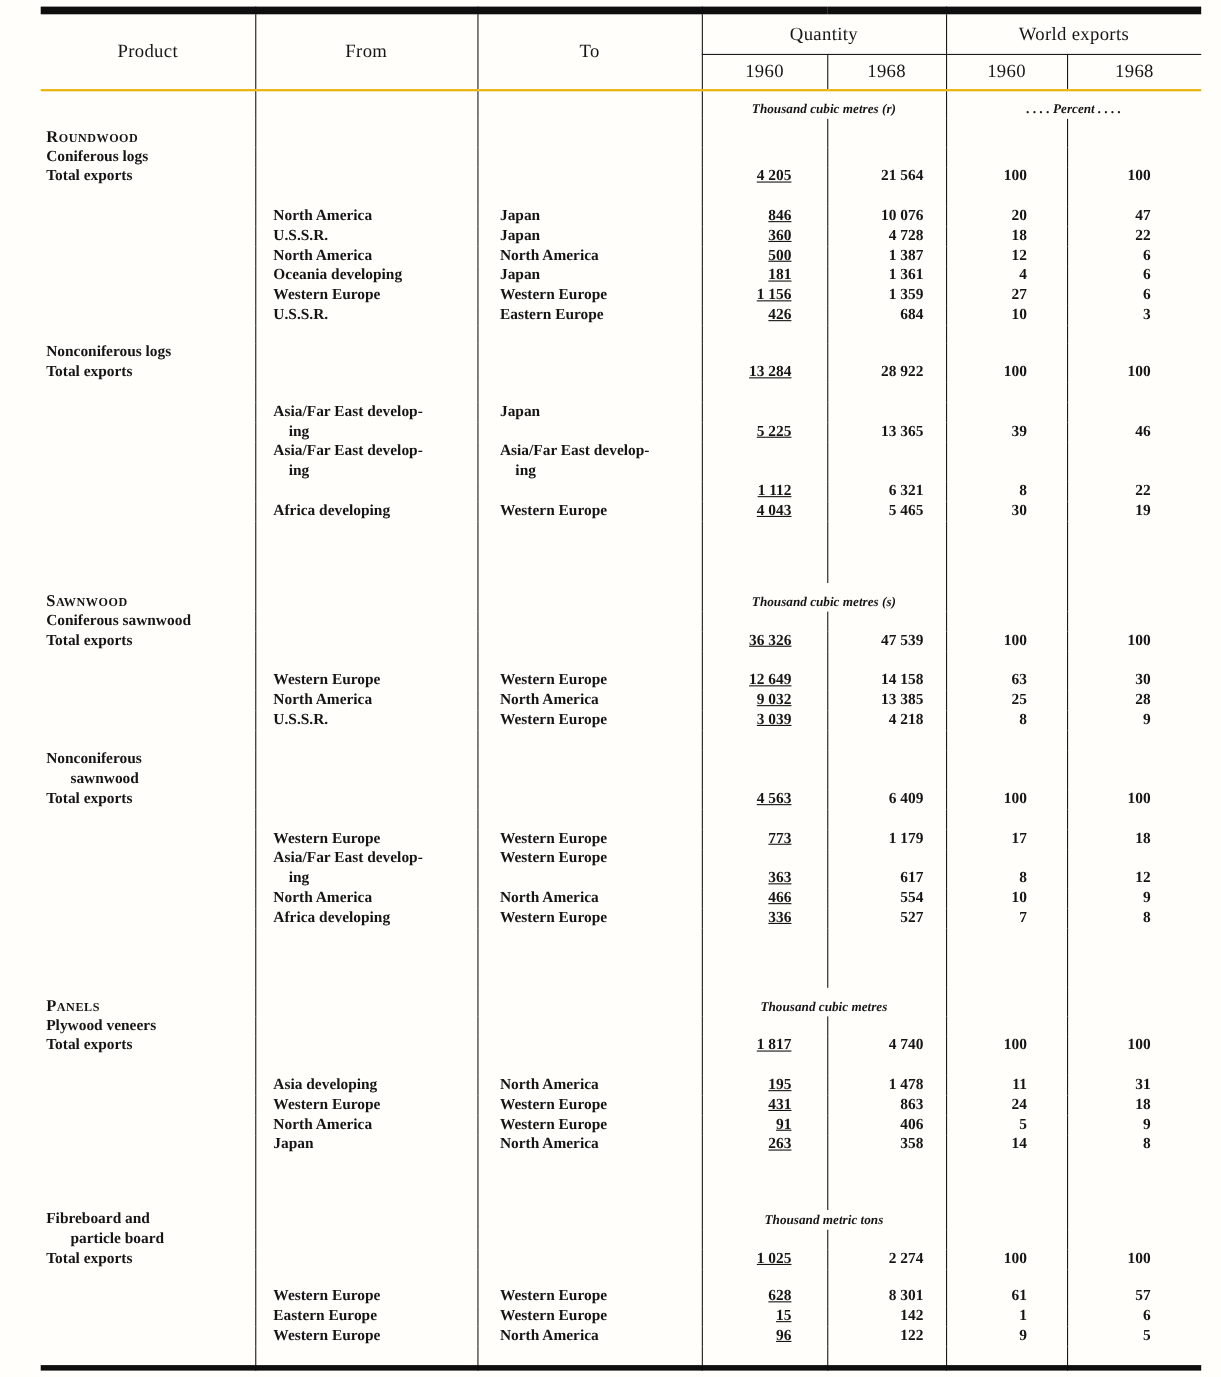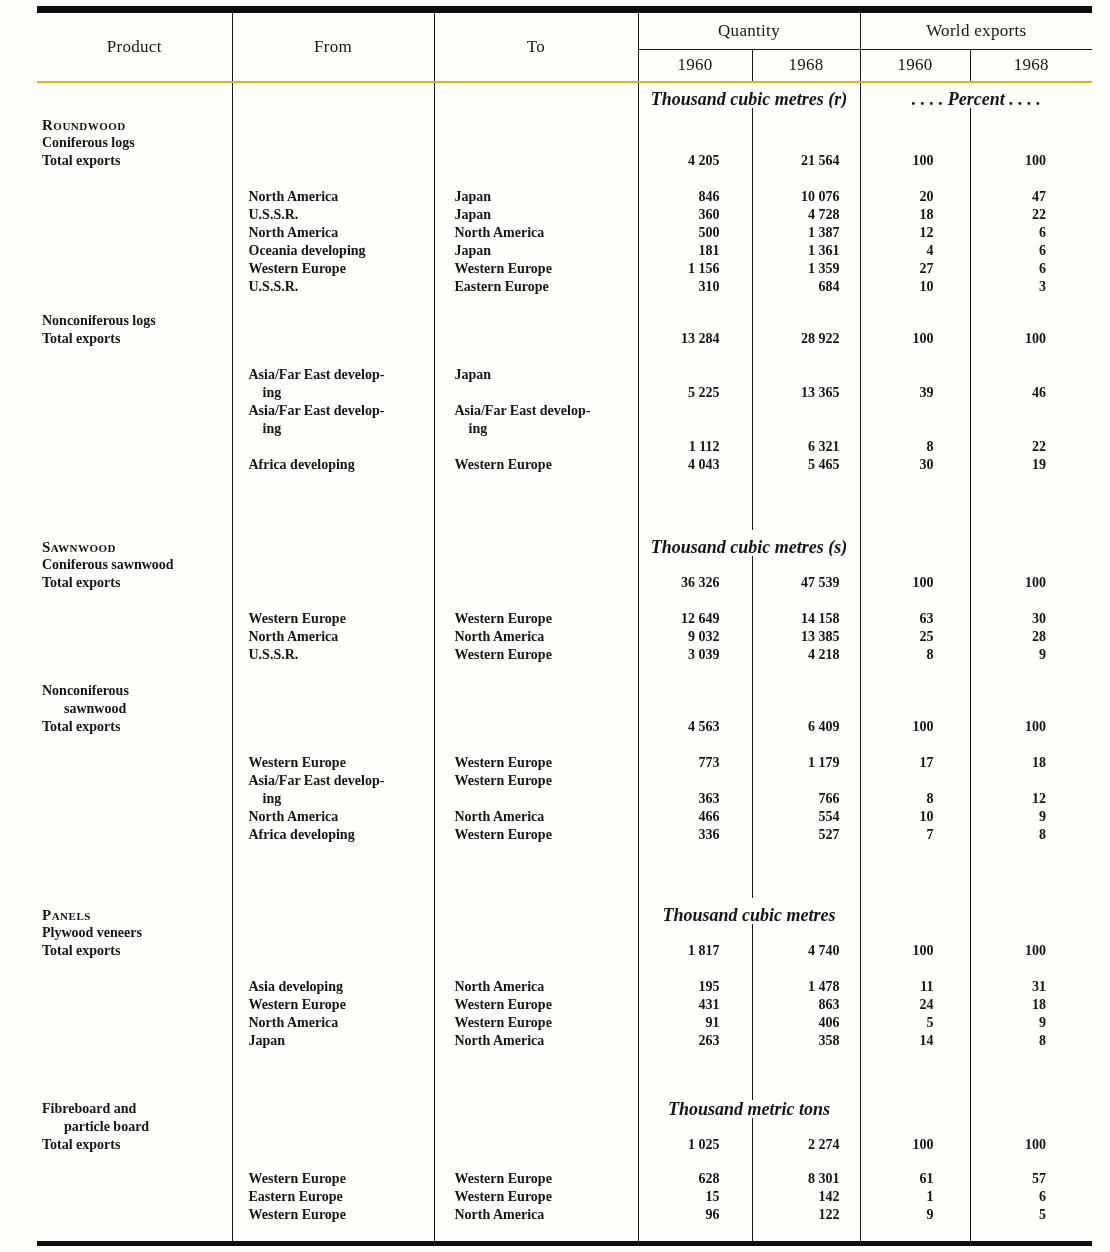--- a/index.html
+++ b/index.html
@@ -41,28 +41,28 @@
   .bl { border-left: 1.5px solid #1a1a1a; }
   .hb { border-bottom: 1.5px solid #1a1a1a; }
   .fb { border-bottom: 2px solid #eab308; }
   td.c-p { padding-left: 5px; }
   td.c-p.ind { padding-left: 27px; }
   td.c-f { padding-left: 16px; }
   td.c-f.ind { padding-left: 30px; }
   td.c-t { padding-left: 20px; }
   td.c-t.ind { padding-left: 34px; }
   td.num { text-align: right; }
-  td.c-q1 { padding-right: 32px; }
+  td.c-q1 { padding-right: 32px; text-decoration: underline; }
   td.c-q2 { padding-right: 20px; }
   td.c-w1 { padding-right: 36px; }
   td.c-w2 { padding-right: 46px; }
   td.unit {
     text-align: center;
     font-style: italic;
-    font-size: 18px;
+    font-size: 12px;
   }
   td.section {
     font-variant: small-caps;
     font-size: 15px;
     letter-spacing: 0.5px;
   }
 </style>
 </head>
 <body>
 
@@ -178,21 +178,21 @@
           <td class="c-t bl">Western Europe</td>
           <td class="num c-q1 bl">1 156</td>
           <td class="num c-q2 bl">1 359</td>
           <td class="num c-w1 bl">27</td>
           <td class="num c-w2 bl">6</td>
         </tr>
         <tr>
           <td class="c-p"></td>
           <td class="c-f bl">U.S.S.R.</td>
           <td class="c-t bl">Eastern Europe</td>
-          <td class="num c-q1 bl">310</td>
+          <td class="num c-q1 bl">426</td>
           <td class="num c-q2 bl">684</td>
           <td class="num c-w1 bl">10</td>
           <td class="num c-w2 bl">3</td>
         </tr>
         <tr style="height: 16px;">
           <td class="c-p"></td>
           <td class="c-f bl"></td>
           <td class="c-t bl"></td>
           <td class="num c-q1 bl"></td>
           <td class="num c-q2 bl"></td>
@@ -412,21 +412,21 @@
           <td class="num c-q1 bl"></td>
           <td class="num c-q2 bl"></td>
           <td class="num c-w1 bl"></td>
           <td class="num c-w2 bl"></td>
         </tr>
         <tr>
           <td class="c-p"></td>
           <td class="c-f bl ind">ing</td>
           <td class="c-t bl"></td>
           <td class="num c-q1 bl">363</td>
-          <td class="num c-q2 bl">766</td>
+          <td class="num c-q2 bl">617</td>
           <td class="num c-w1 bl">8</td>
           <td class="num c-w2 bl">12</td>
         </tr>
         <tr>
           <td class="c-p"></td>
           <td class="c-f bl">North America</td>
           <td class="c-t bl">North America</td>
           <td class="num c-q1 bl">466</td>
           <td class="num c-q2 bl">554</td>
           <td class="num c-w1 bl">10</td>

